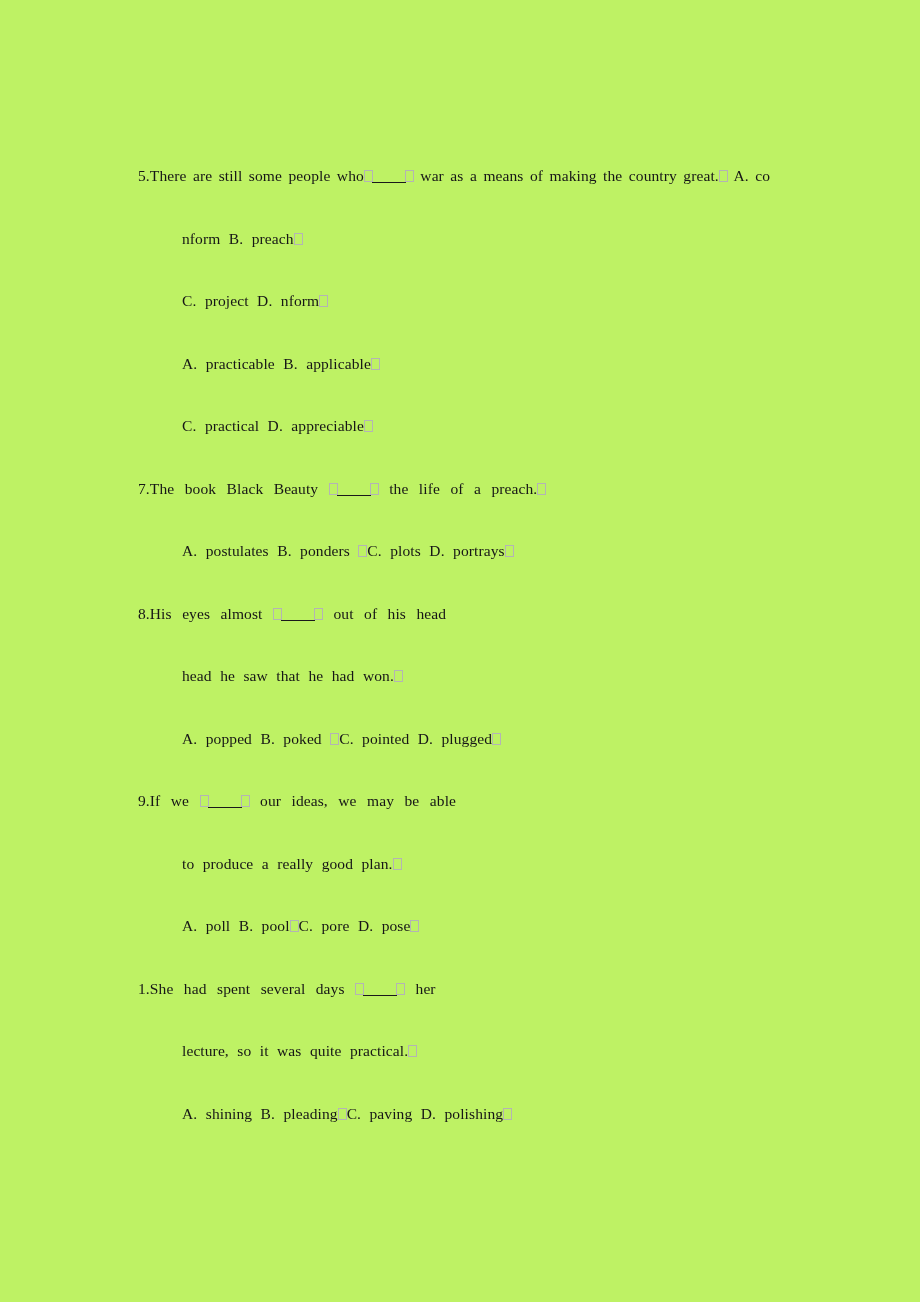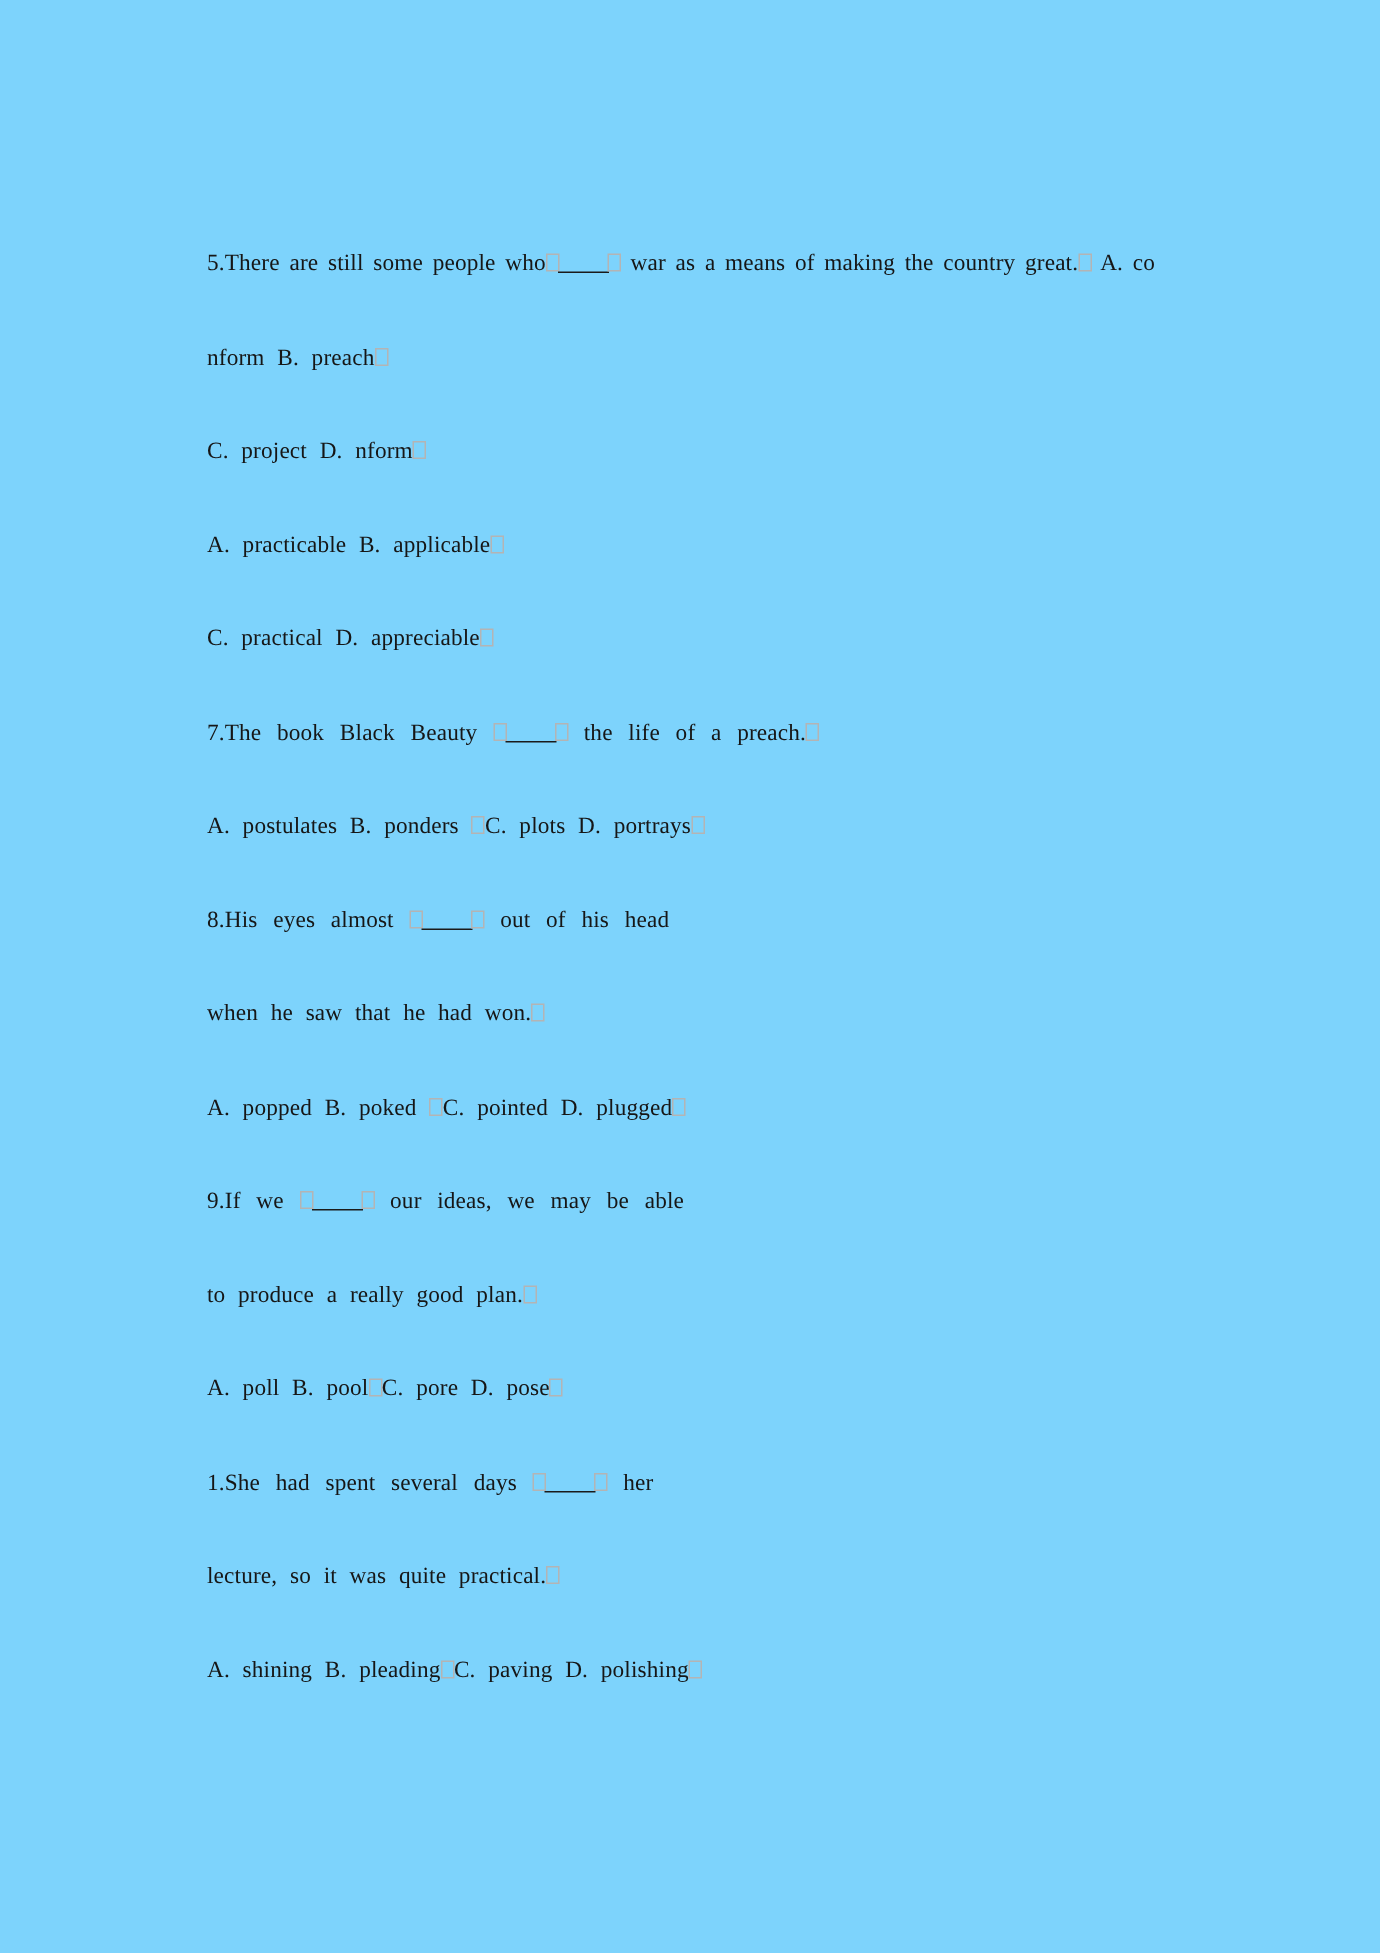--- a/index.html
+++ b/index.html
@@ -9,21 +9,21 @@
     background: #ffffff;
   }
   body {
     font-family: "Liberation Serif", "DejaVu Serif", serif;
     color: #1a1a1a;
   }
   .page {
     position: relative;
     width: 920px;
     height: 1302px;
-    background: #7dd3fc;
+    background: #bef264;
     overflow: hidden;
     margin: 0 auto;
   }
   .doc-body {
     position: absolute;
     left: 138px;
     top: 168px;
     width: 654px;
   }
   .para {
@@ -39,20 +39,21 @@
     white-space: normal;
     height: auto;
   }
   .para .ln {
     display: block;
     height: 62.5px;
   }
   
   .sp {
     word-spacing: 4.5px;
+    margin-left: 44px;
   }
   .sp-wide {
     word-spacing: 6.5px;
   }
   .sp-narrow {
     word-spacing: 2.5px;
   }
   
   .tofu {
     display: inline-block;
@@ -107,21 +108,21 @@
 
     <div class="para sp">
       <span>A. postulates B. ponders </span><span class="tofu tight"></span><span>C. plots D. portrays</span><span class="tofu tight"></span>
     </div>
 
     <div class="para sp-wide">
       <span>8.His eyes almost </span><span class="tofu tight"></span><span class="blank"></span><span class="tofu tight"></span><span> out of his head</span>
     </div>
 
     <div class="para sp">
-      <span>when he saw that he had won.</span><span class="tofu tight"></span>
+      <span>head he saw that he had won.</span><span class="tofu tight"></span>
     </div>
 
     <div class="para sp">
       <span>A. popped B. poked </span><span class="tofu tight"></span><span>C. pointed D. plugged</span><span class="tofu tight"></span>
     </div>
 
     <div class="para sp-wide">
       <span>9.If we </span><span class="tofu tight"></span><span class="blank"></span><span class="tofu tight"></span><span> our ideas, we may be able</span>
     </div>
 

